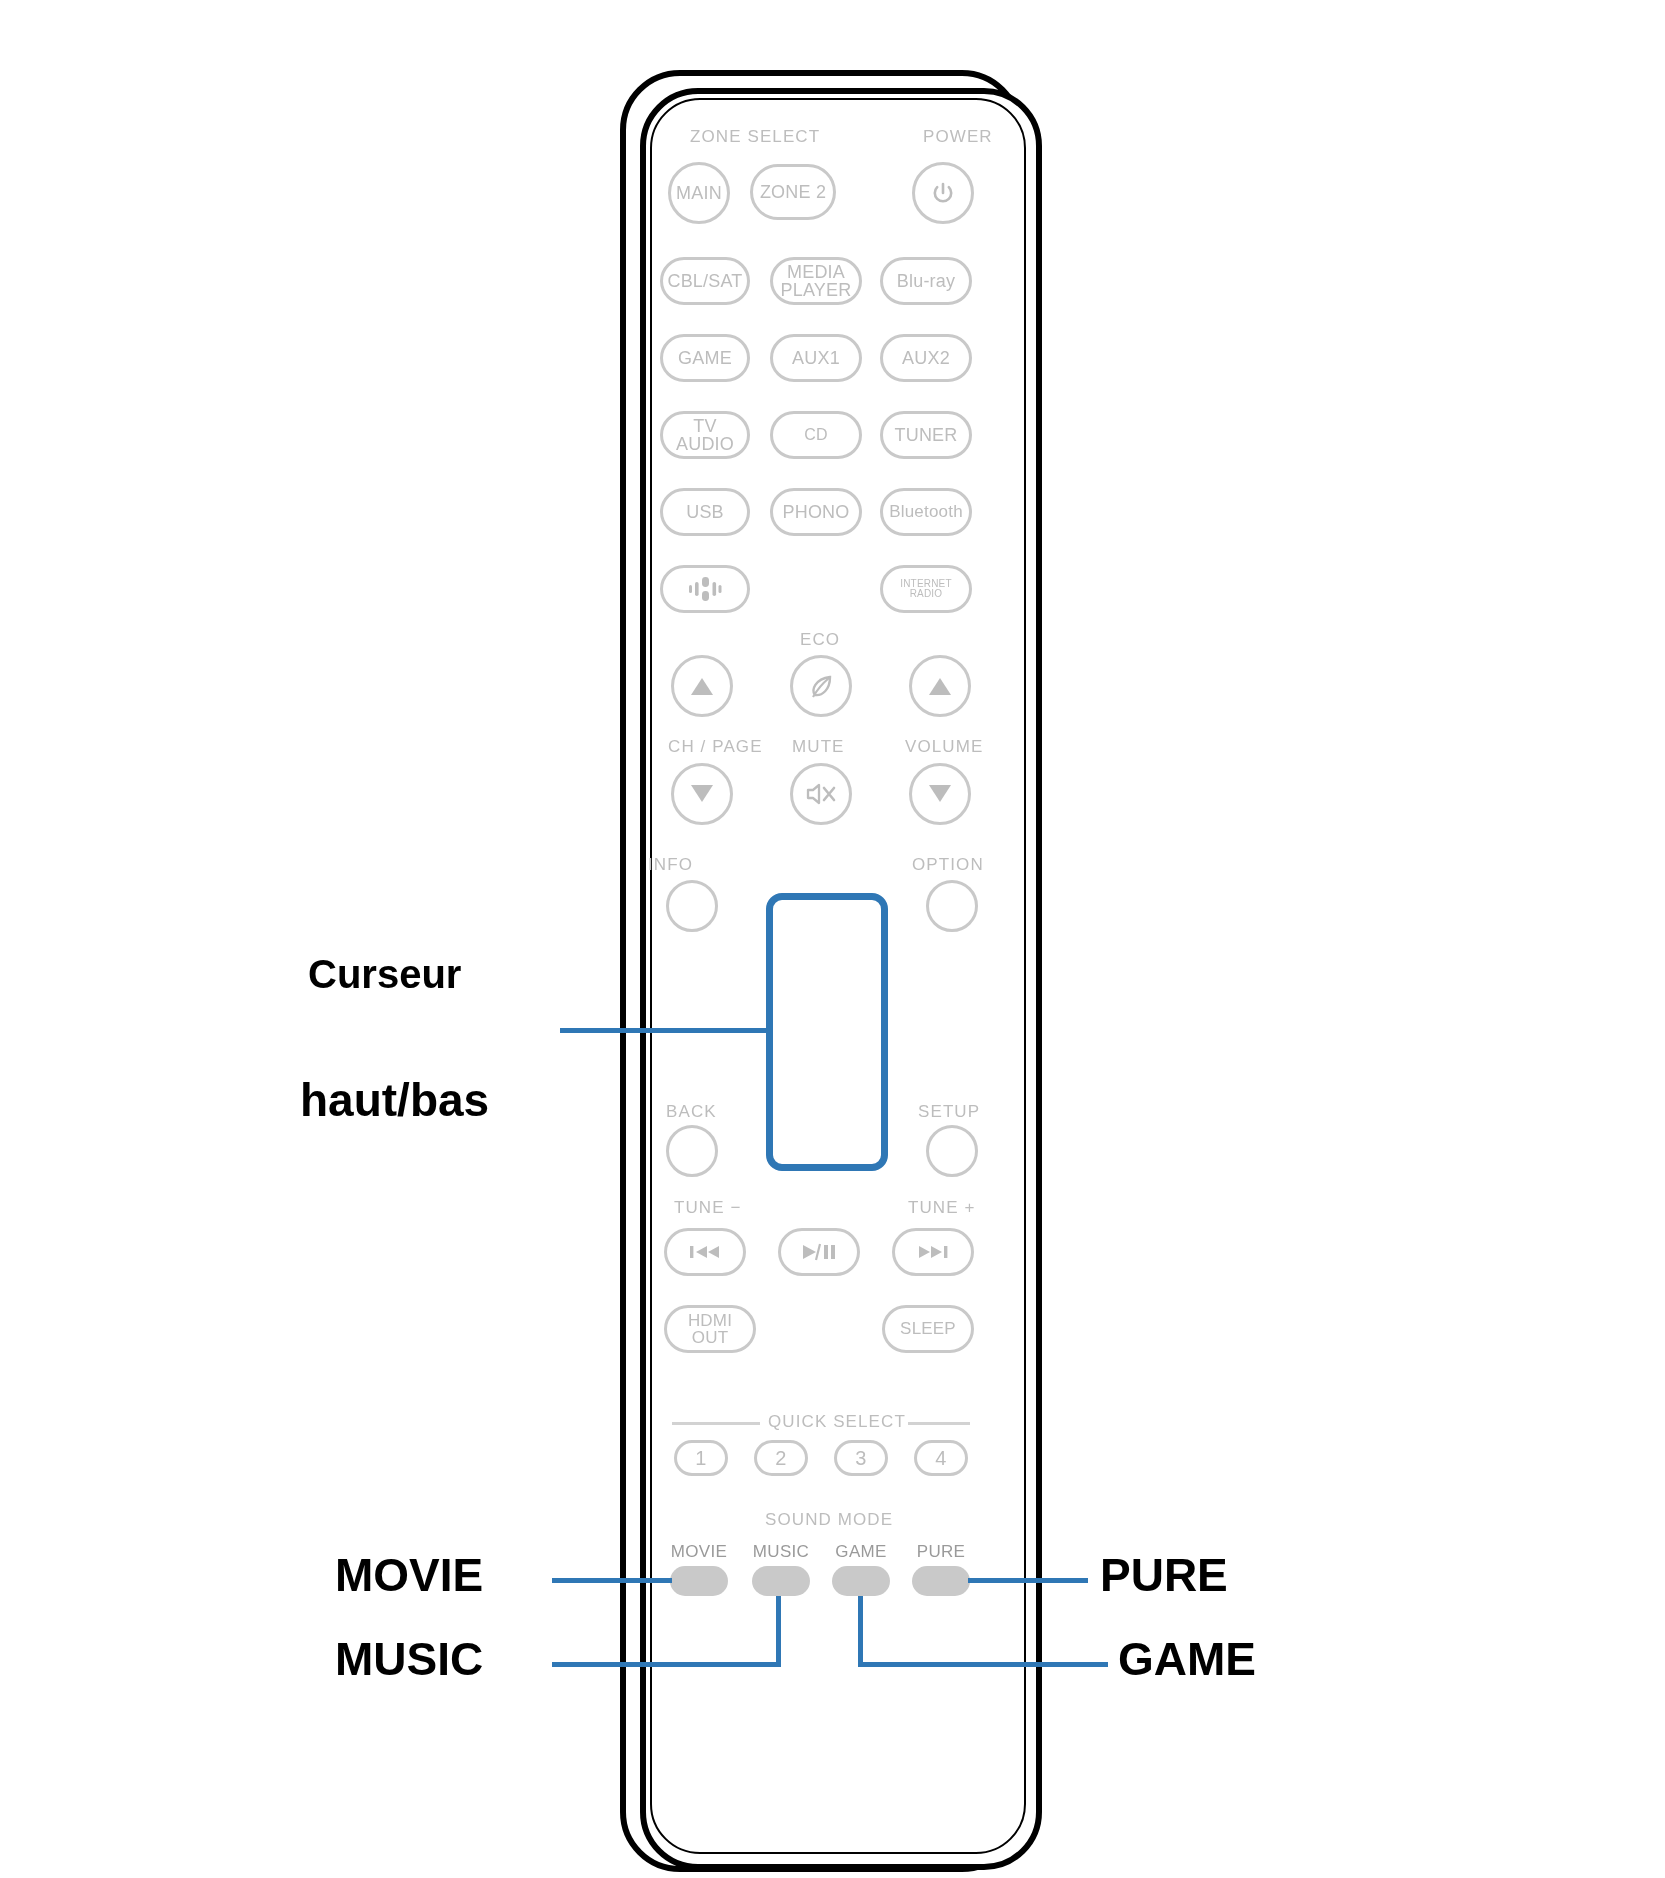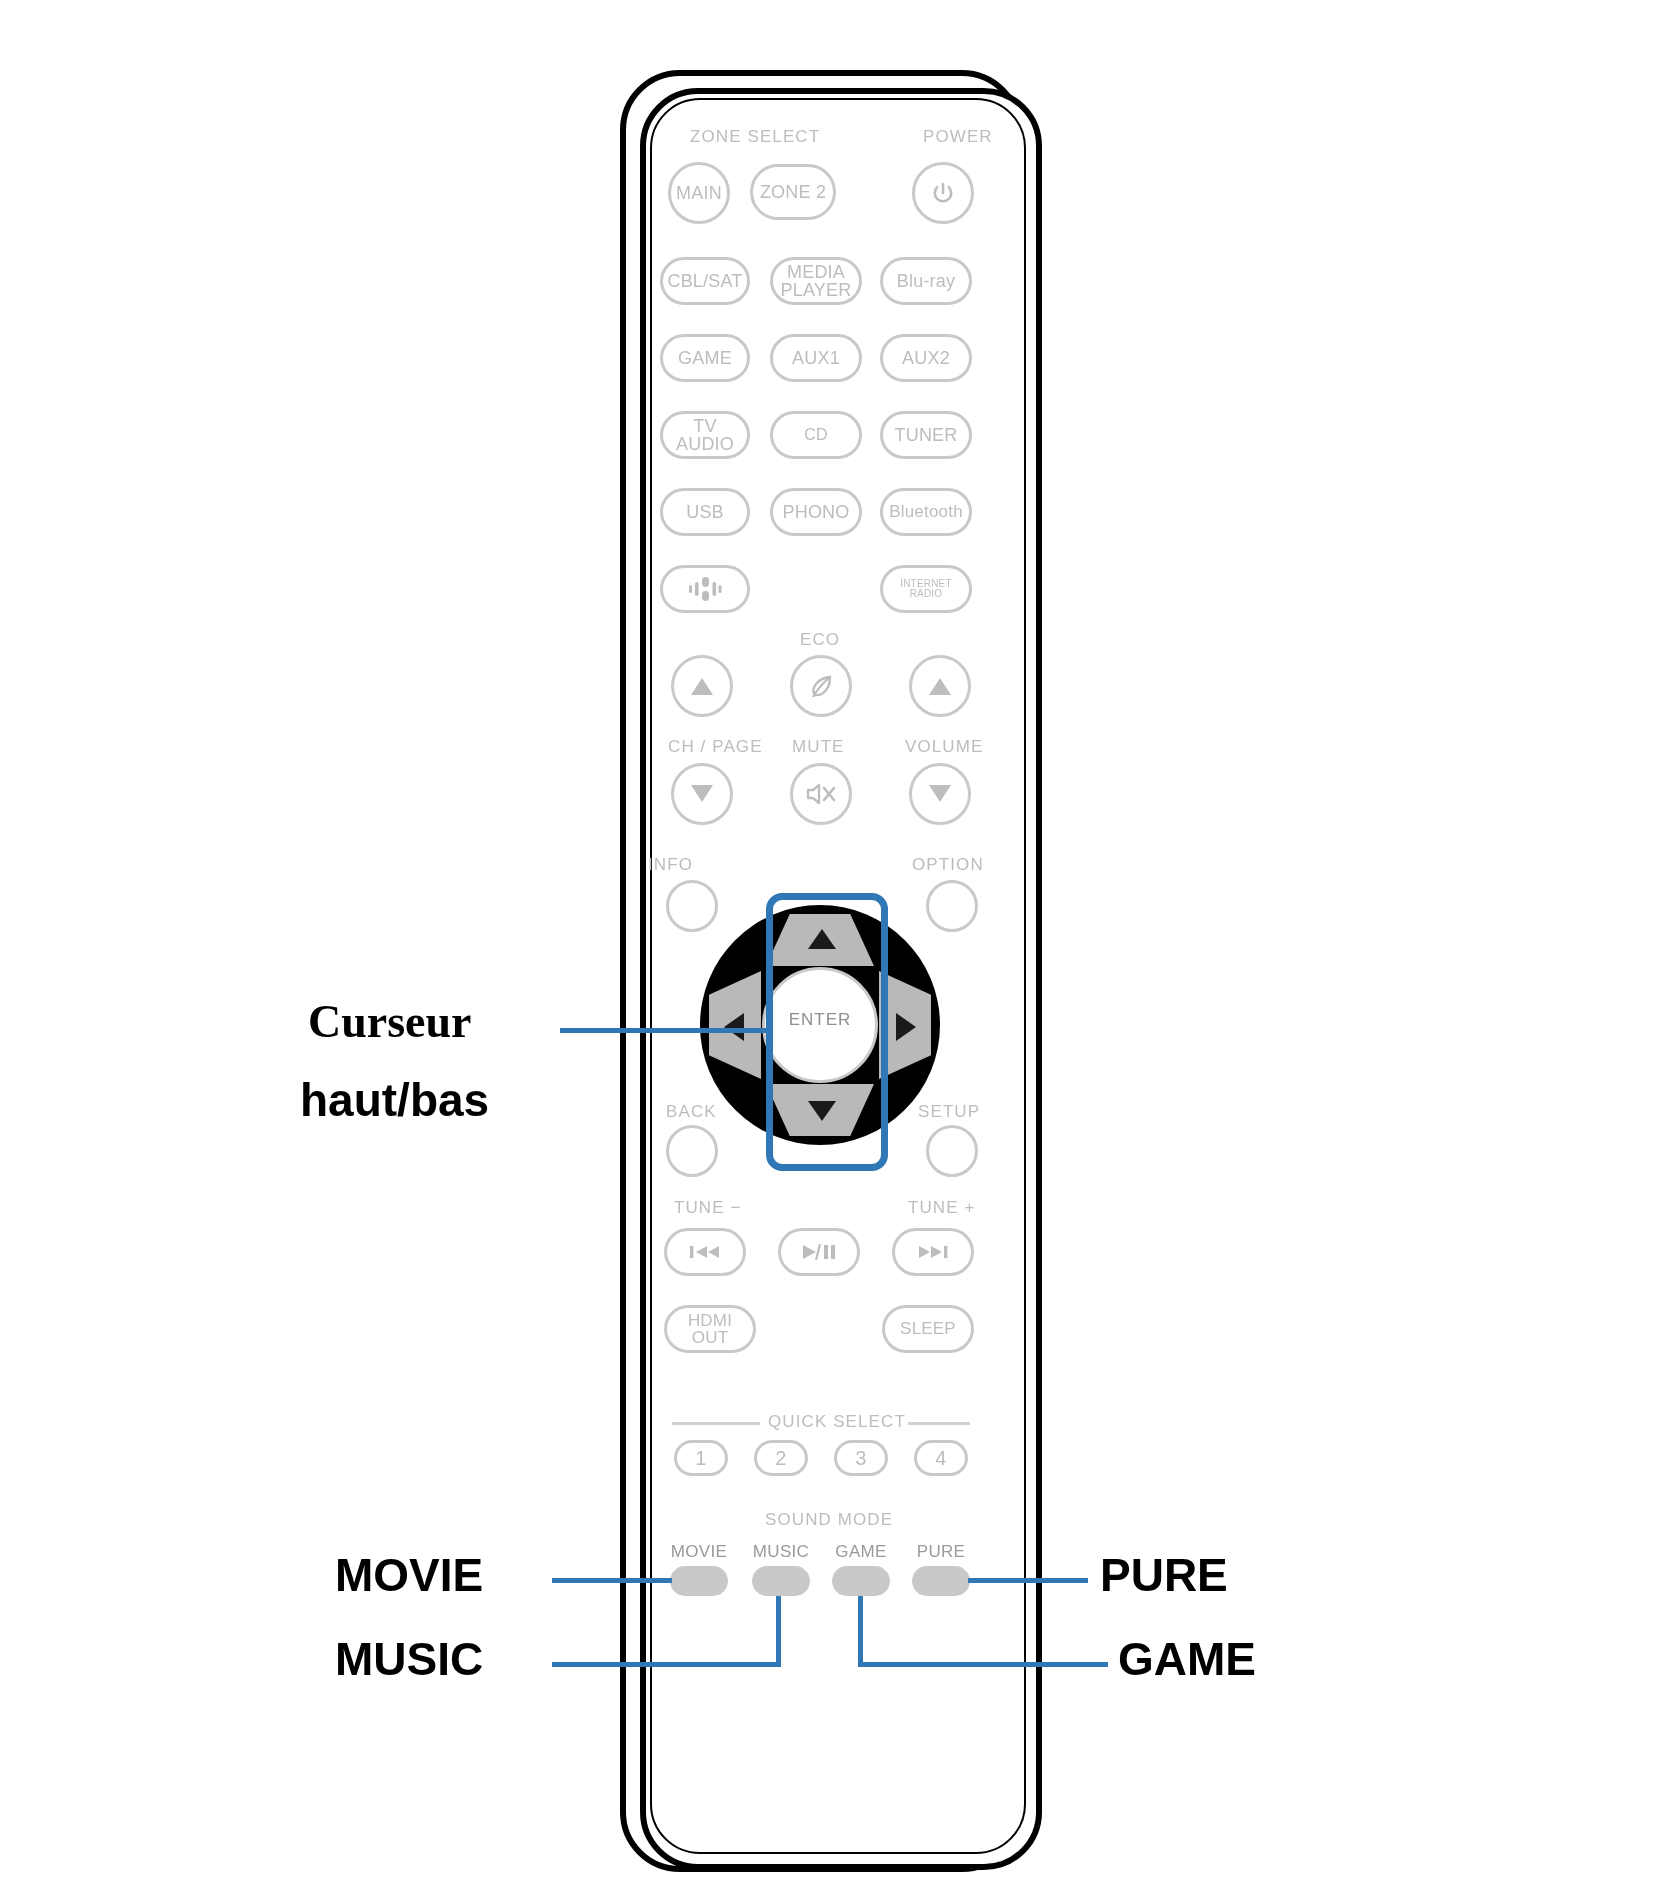--- a/index.html
+++ b/index.html
@@ -221,33 +221,20 @@
   <div class="lbl" style="left:628px;top:855px;margin-left:20px;">INFO</div>
   <div class="lbl" style="left:912px;top:855px;">OPTION</div>
   <div class="key circ" style="left:666px;top:880px;width:52px;height:52px;"></div>
   <div class="key circ" style="left:926px;top:880px;width:52px;height:52px;"></div>
 
   <div class="lbl" style="left:666px;top:1102px;">BACK</div>
   <div class="lbl" style="left:918px;top:1102px;">SETUP</div>
   <div class="key circ" style="left:666px;top:1125px;width:52px;height:52px;"></div>
   <div class="key circ" style="left:926px;top:1125px;width:52px;height:52px;"></div>
 
-  <div class="dpad-wrap">
-    <div class="dpad-ring"></div>
-    <div class="seg seg-up"></div>
-    <div class="seg seg-dn"></div>
-    <div class="seg seg-lf"></div>
-    <div class="seg seg-rt"></div>
-    <div class="tri tri-up"></div>
-    <div class="tri tri-dn"></div>
-    <div class="tri tri-lf"></div>
-    <div class="tri tri-rt"></div>
-    <div class="dpad-hole"></div>
-    <div class="enter-txt">ENTER</div>
-  </div>
 
   <div class="hl-box"></div>
 
   <div class="lbl" style="left:674px;top:1198px;">TUNE −</div>
   <div class="lbl" style="left:908px;top:1198px;">TUNE +</div>
 
   <div class="key pill" style="left:664px;top:1228px;width:82px;height:48px;">
     <svg width="40" height="20" viewBox="0 0 40 20">
       <rect x="5" y="4" width="3.4" height="12" fill="#bdbdbd"></rect>
       <polygon points="22,4 22,16 11,10" fill="#bdbdbd"></polygon>
@@ -312,21 +299,21 @@
   <div class="leader" style="left:552px;top:1578px;width:120px;height:5px;"></div>
 
   <div class="leader" style="left:968px;top:1578px;width:120px;height:5px;"></div>
 
   <div class="leader" style="left:552px;top:1662px;width:228px;height:5px;"></div>
   <div class="leader" style="left:776px;top:1596px;width:5px;height:71px;"></div>
 
   <div class="leader" style="left:858px;top:1662px;width:250px;height:5px;"></div>
   <div class="leader" style="left:858px;top:1596px;width:5px;height:71px;"></div>
 
-  <div class="callout-text" style="left:308px;top:995px;font-size:46px;font-family:Liberation Serif, serif;">Curseur</div>
+  <div class="callout-text" style="left:308px;top:952px;font-size:40px;">Curseur</div>
   <div class="callout-text" style="left:300px;top:1073px;font-size:46px;">haut/bas</div>
 
   <div class="callout-text" style="left:335px;top:1548px;font-size:46px;">MOVIE</div>
   <div class="callout-text" style="left:335px;top:1632px;font-size:46px;">MUSIC</div>
   <div class="callout-text" style="left:1100px;top:1548px;font-size:46px;">PURE</div>
   <div class="callout-text" style="left:1118px;top:1632px;font-size:46px;">GAME</div>
 
 </div>
 
 </body></html>

